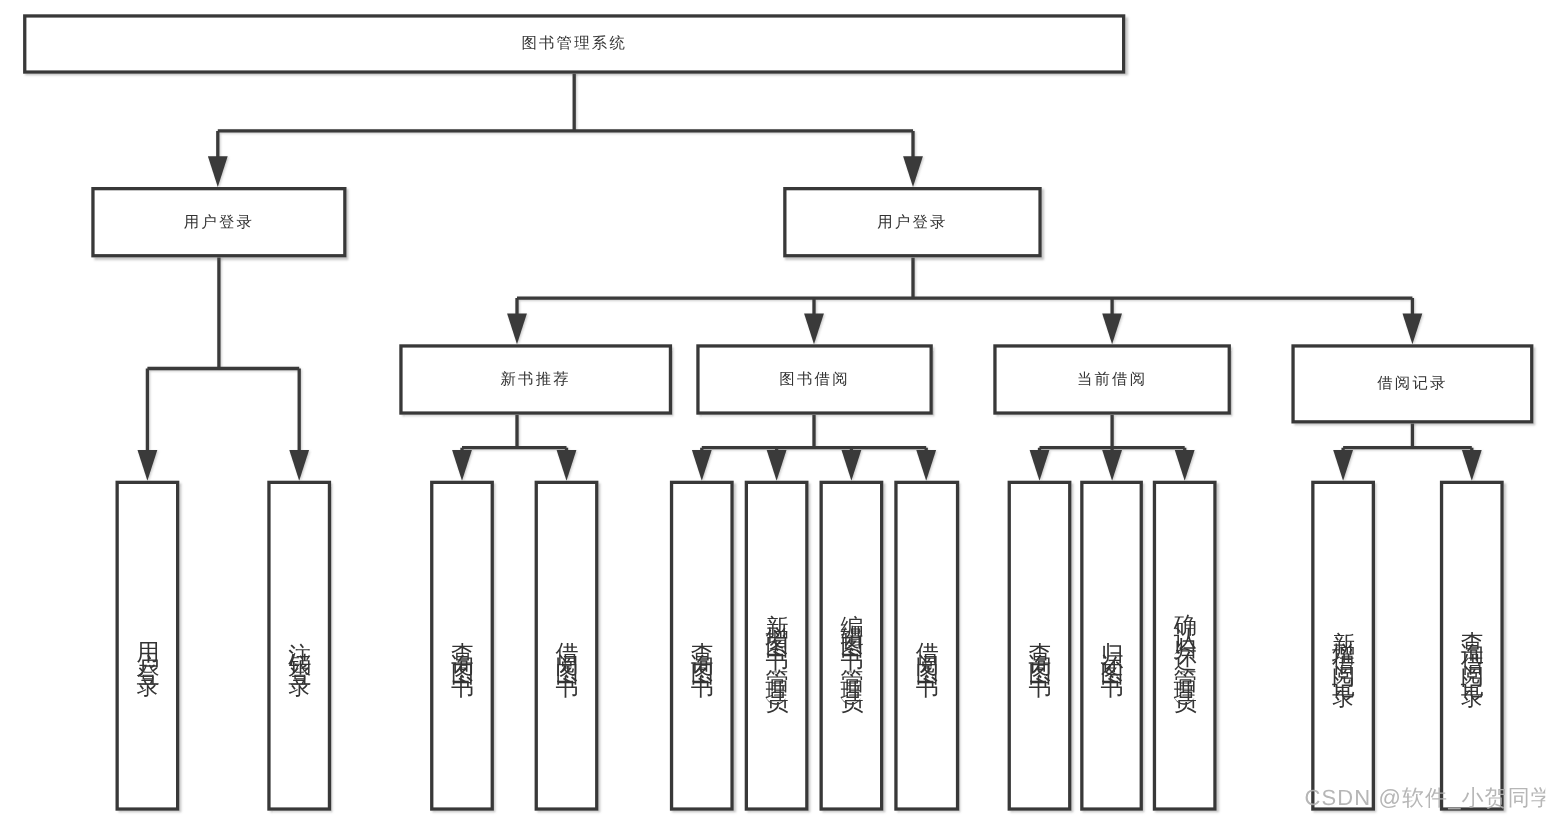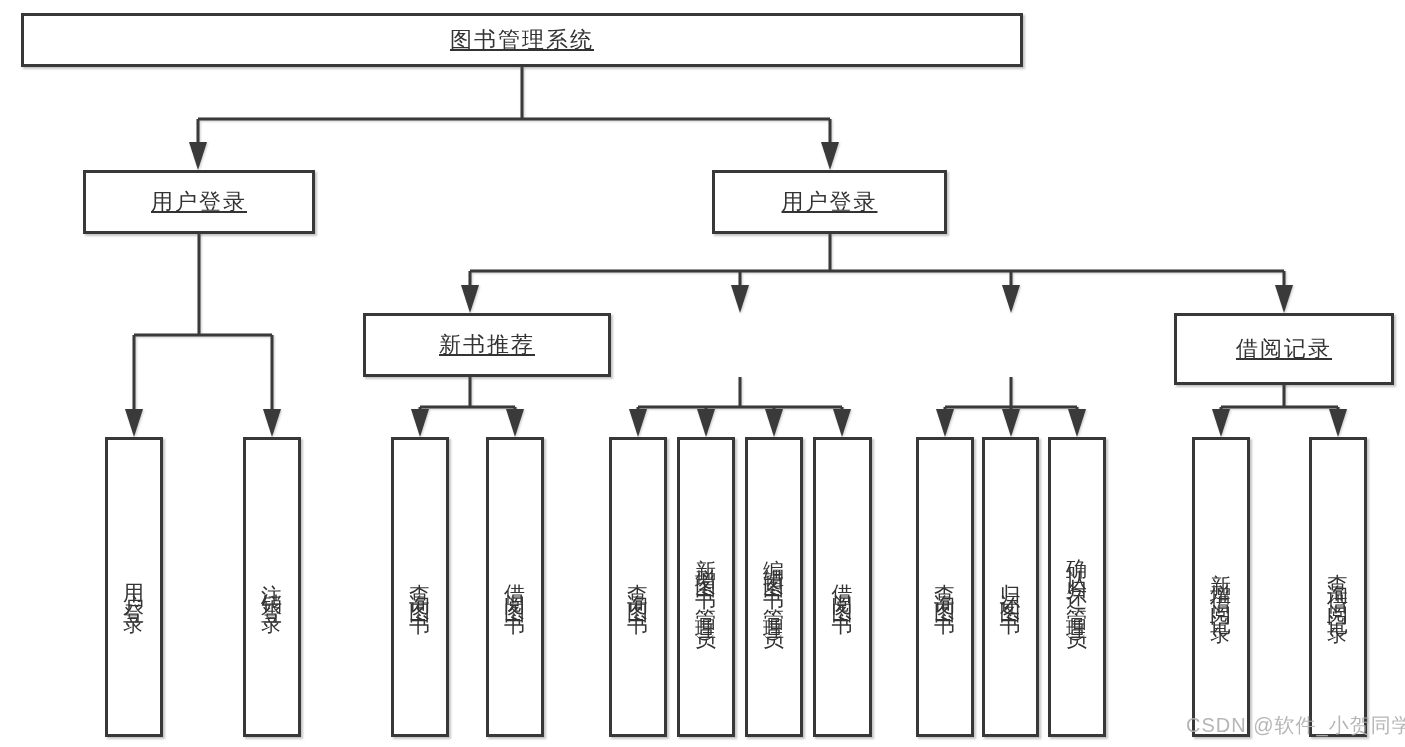--- a/index.html
+++ b/index.html
@@ -16,21 +16,21 @@
   }
   .node{
     position:absolute;z-index:2;
     box-sizing:border-box;
     border:3px solid #383838;
     background:#ffffff;
     color:#333333;
     display:flex;align-items:center;justify-content:center;
     box-shadow:2px 2px 2px rgba(90,90,90,0.35);
   }
-  .node.h{font-size:22px;letter-spacing:2px;text-decoration:underline;}
+  .node.h{font-size:14px;letter-spacing:2px;}
   .node.v{
     font-size:21px;
     writing-mode:vertical-rl;
     text-orientation:mixed;
     letter-spacing:10px;
     line-height:1;
   }
   .watermark{
     position:absolute;z-index:3;
     left:1186px;top:712px;
@@ -103,20 +103,26 @@
   <div class="node h" style="left:83px;top:170px;width:232px;height:64px;">
     <span>用户登录</span>
   </div>
   <div class="node h" style="left:712px;top:170px;width:235px;height:64px;">
     <span>用户登录</span>
   </div>
 
   <div class="node h" style="left:363px;top:313px;width:248px;height:64px;">
     <span>新书推荐</span>
   </div>
+  <div class="node h" style="left:633px;top:313px;width:215px;height:64px;">
+    <span>图书借阅</span>
+  </div>
+  <div class="node h" style="left:903px;top:313px;width:216px;height:64px;">
+    <span>当前借阅</span>
+  </div>
   <div class="node h" style="left:1174px;top:313px;width:220px;height:72px;">
     <span>借阅记录</span>
   </div>
 
   <div class="node v" style="left:105px;top:437px;width:58px;height:300px;">
     <span>用户登录</span>
   </div>
   <div class="node v" style="left:243px;top:437px;width:58px;height:300px;">
     <span>注销登录</span>
   </div>

